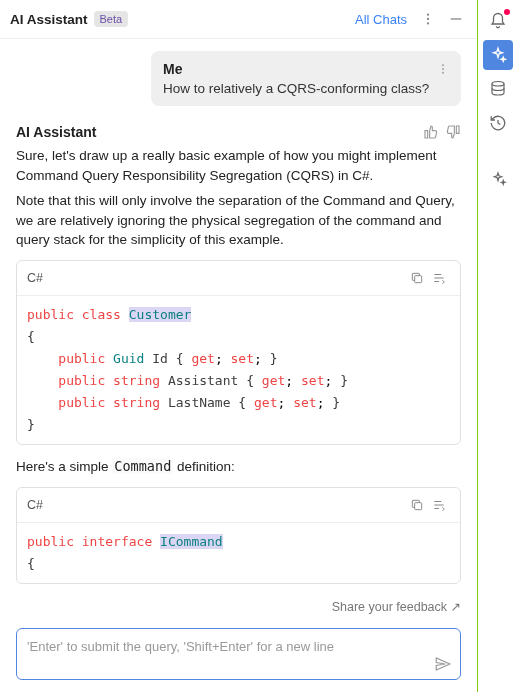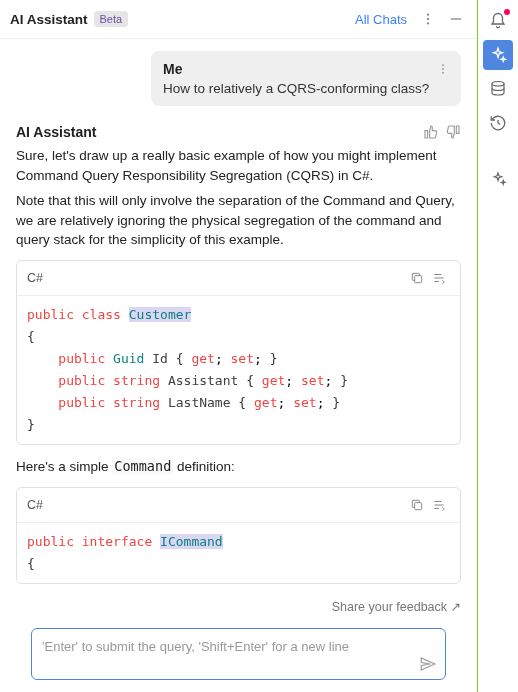--- a/index.html
+++ b/index.html
@@ -25,21 +25,21 @@
 .code-block { border: 1px solid #e0e0e0; border-radius: 6px; margin: 10px 0 12px; font-family: ui-monospace, Menlo, Consolas, monospace; font-size: 13px; }
 .code-head { display: flex; align-items: center; padding: 6px 10px; font-size: 12.5px; color: #555; border-bottom: 1px solid #eee; font-family:-apple-system,sans-serif;}
 .code-head .spacer { flex: 1; }
 .code-body { padding: 8px 10px; line-height: 1.7; white-space: pre; overflow-x:auto;}
 .kw { color: #ef4444; }
 .type { color: #0b8080; }
 .hl { background: #dcd6f5; }
 .prop { color: #404040; }
 .br { color: #333; }
 .feedback { text-align: right; padding: 4px 16px 6px; font-size: 12.5px; color: #777; }
-.input-area { padding: 8px 31px 12px; }
+.input-area { padding: 8px 16px 12px; }
 .input-box { border: 1.5px solid #4e86e0; border-radius: 6px; padding: 8px 34px 24px 10px; position: relative; min-height: 52px; }
 .input-box .ph { color: #999; font-size: 13px; }
 .send { position: absolute; right: 8px; bottom: 6px; color: #999; }
 .side { width: 40px; display: flex; flex-direction: column; align-items: center; padding-top: 6px; gap: 4px; background:#fff; }
 .side-btn { width: 30px; height: 30px; display:flex; align-items:center; justify-content:center; border-radius:4px; cursor:pointer; color:#666; position:relative;}
 .side-btn.active { background: #4e86e0; color:#fff;}
 .dot { position:absolute; top:3px; right:3px; width:6px; height:6px; background:#f05; border-radius:50%; }
 svg { display:block; }
 </style>
 </head>

